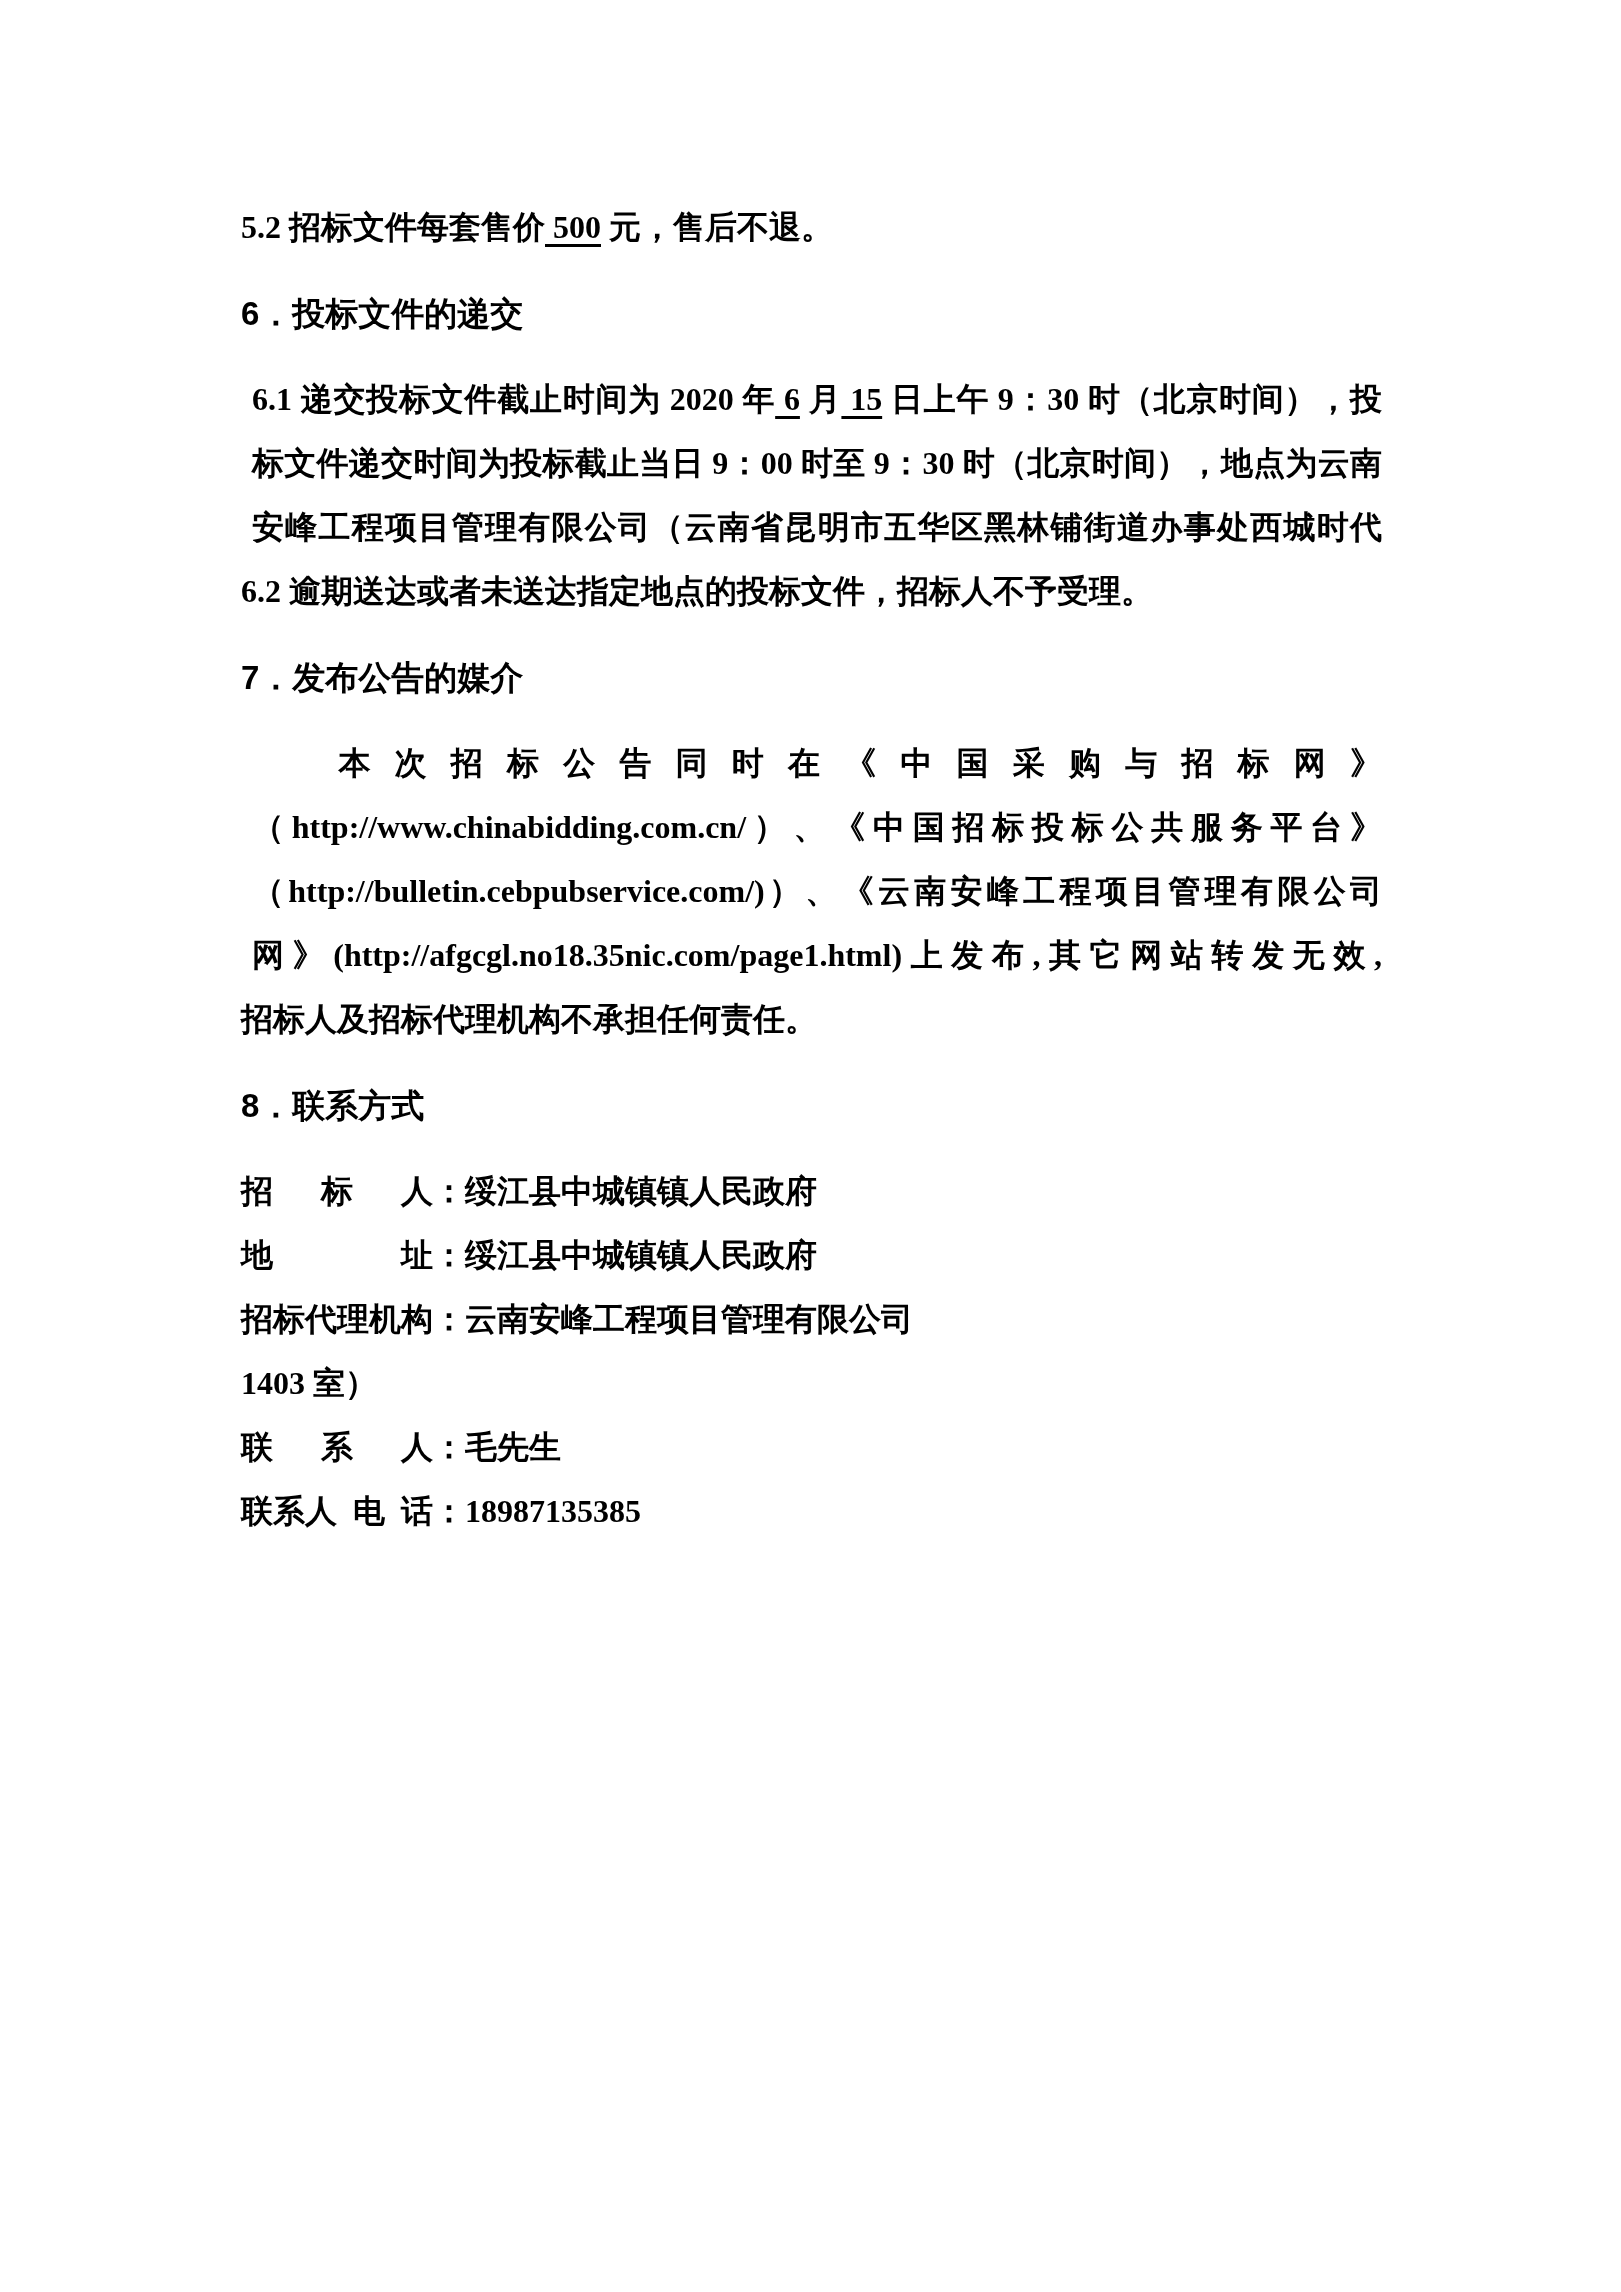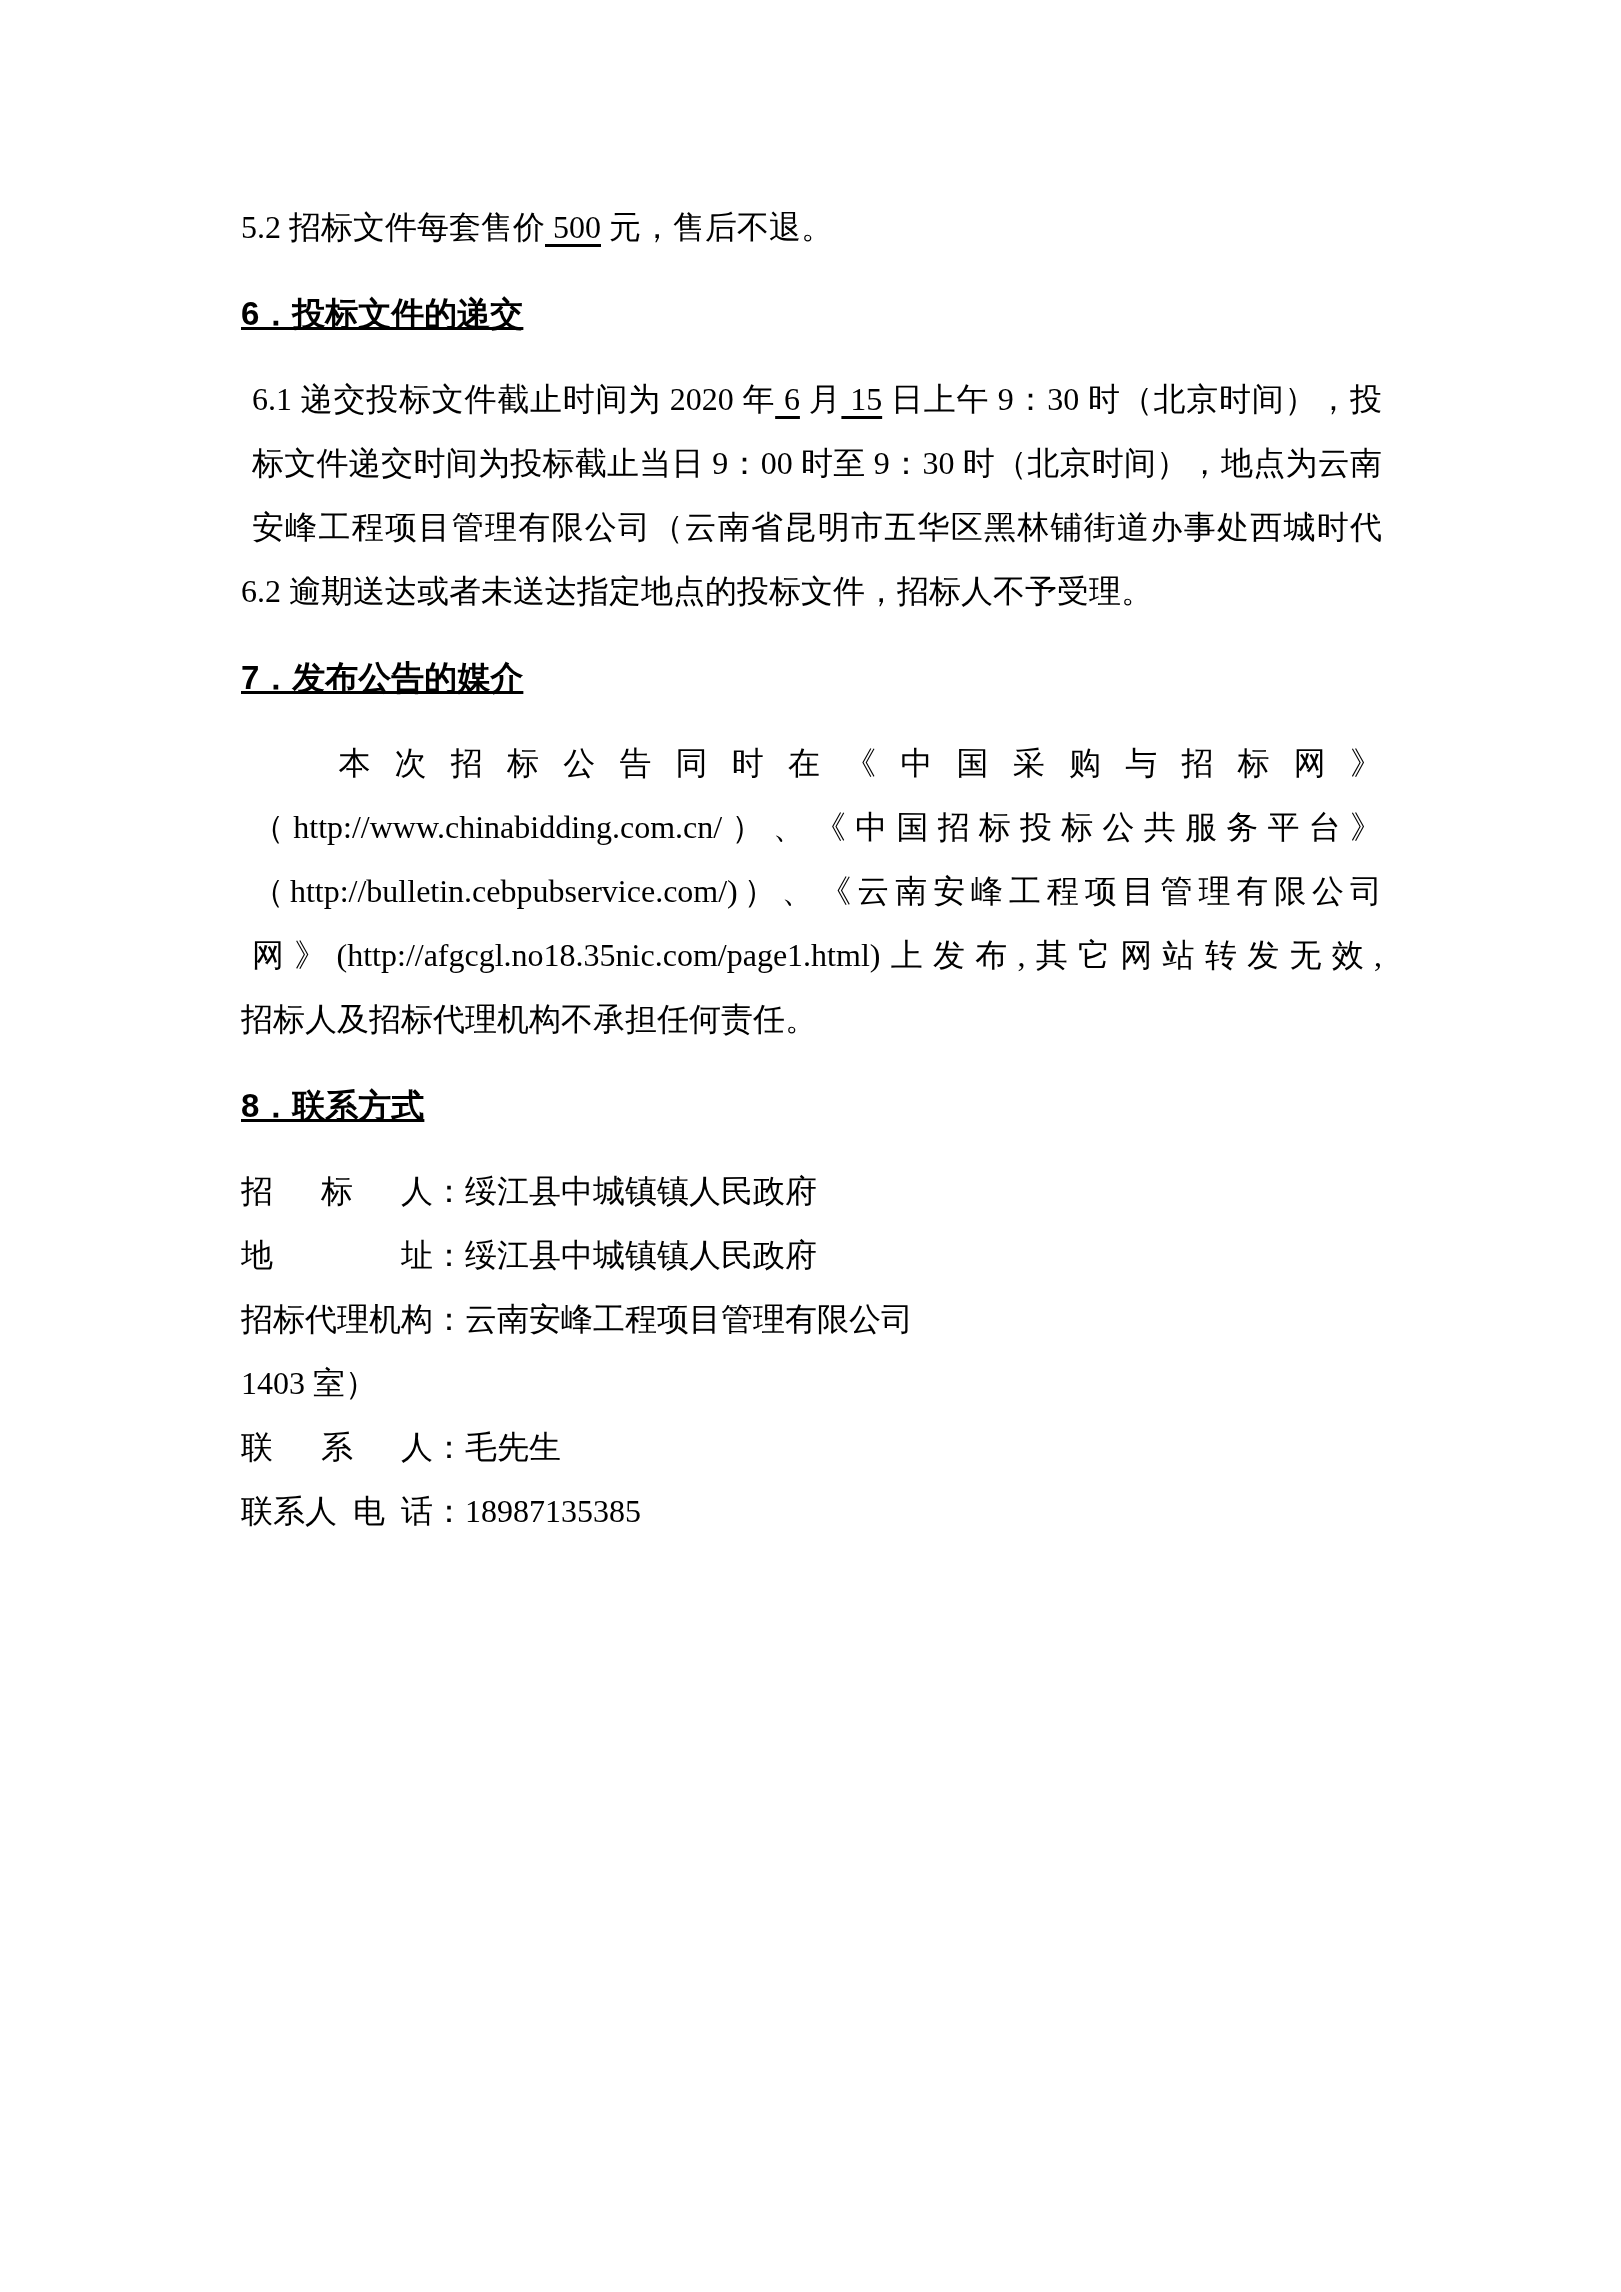--- a/index.html
+++ b/index.html
@@ -15,20 +15,21 @@
       padding: 195px 239px 0 241px;
       background: #ffffff;
       color: #000000;
       font-family: "Liberation Serif", "DejaVu Serif", serif;
       font-size: 32px;
       overflow: hidden;
     }
     .line {
       line-height: 64px;
       min-height: 64px;
+      font-weight: bold;
     }
     .just {
       text-align: justify;
       text-align-last: justify;
       margin-left: 11px;
     }
     .indent {
       text-indent: 2.7em;
     }
     .u {
@@ -36,21 +37,20 @@
       text-decoration-thickness: 2.9px;
       text-underline-offset: 5.9px;
     }
     h2.sec {
       font-family: "Liberation Sans", "DejaVu Sans", sans-serif;
       font-weight: 700;
       font-size: 33px;
       line-height: 64px;
       margin: 22.5px 0 0 0;
       color: #000000;
-      text-decoration: underline;
     }
     .sec-body {
       margin-top: 21.6px;
     }
     .clabel {
       display: inline-block;
       width: 6em;
       text-align: justify;
       text-align-last: justify;
       vertical-align: baseline;

